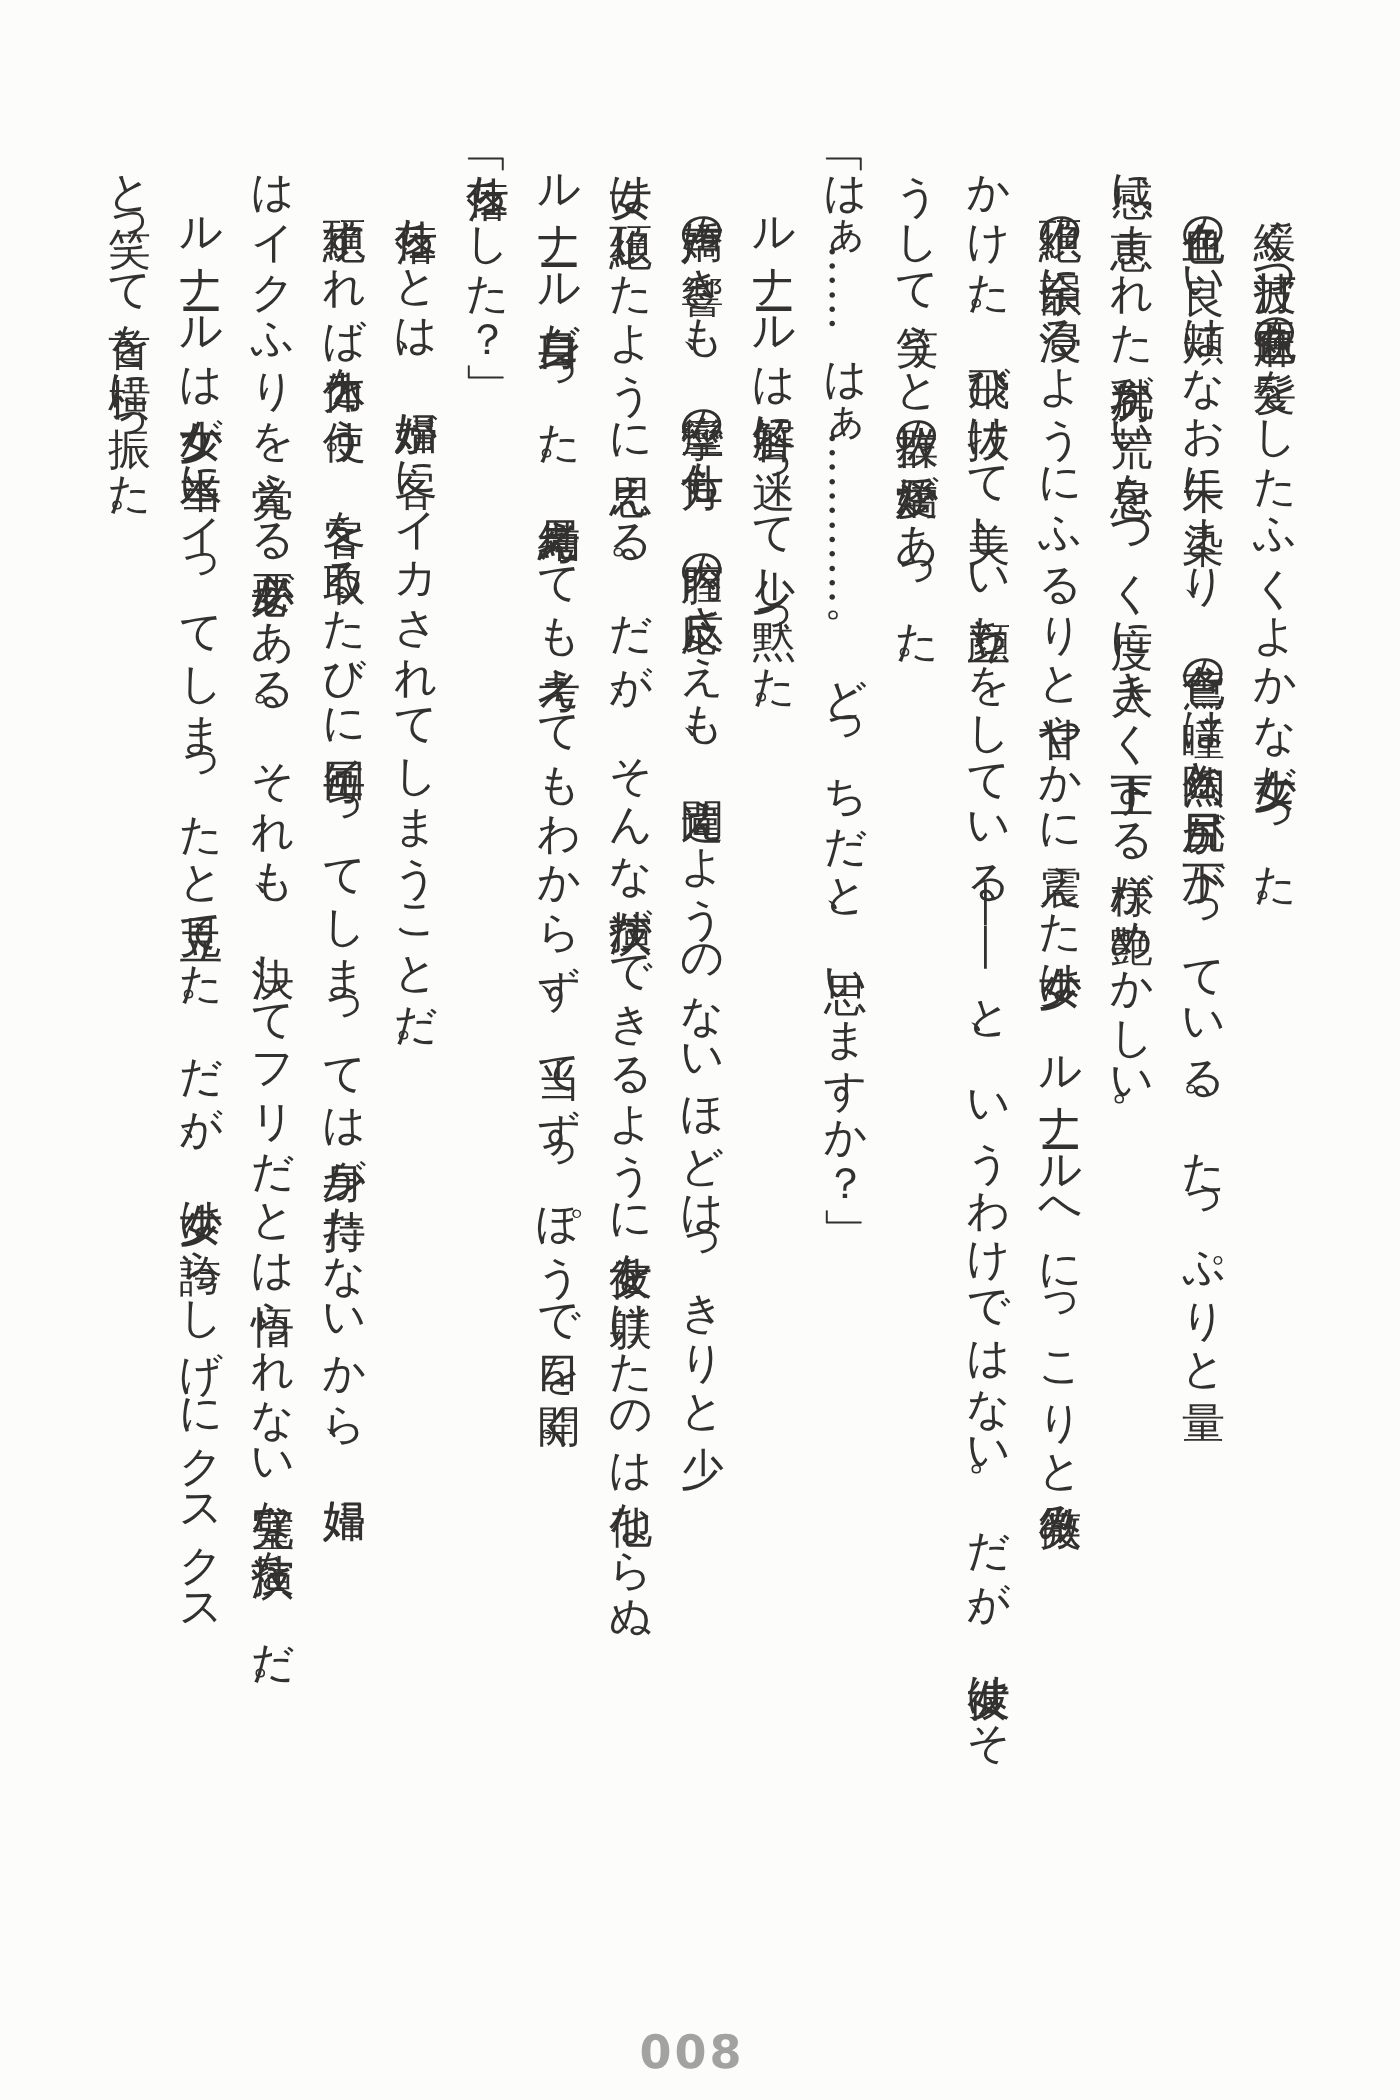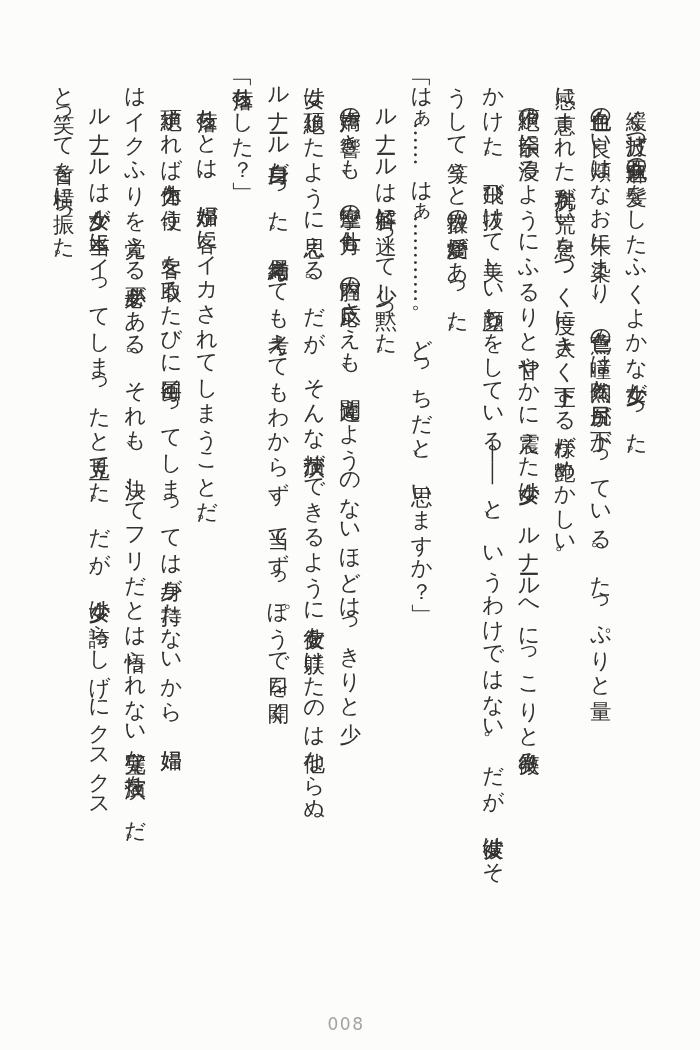--- a/index.html
+++ b/index.html
@@ -32,23 +32,24 @@
     margin: 0;
     white-space: nowrap;
   }
   .page-number {
     position: absolute;
     left: 0;
     right: 8px;
     top: 1014px;
     text-align: center;
     font-family: "DejaVu Sans", "Liberation Sans", sans-serif;
-    font-size: 17px;
+    font-size: 23px;
     letter-spacing: 1.5px;
     color: #a2a2a2;
+    font-weight: bold;
   }
 </style>
 </head>
 <body>
 
 <div class="page">
 
   <div class="text-block">
     <div class="line">　緩く波打つ亜麻色の髪をしたふくよかな少女だった。</div>
     <div class="line">　血色の良い頬はなお朱に染まり、鳶色の瞳は陶然と目尻が下がっている。たっぷりと量</div>

